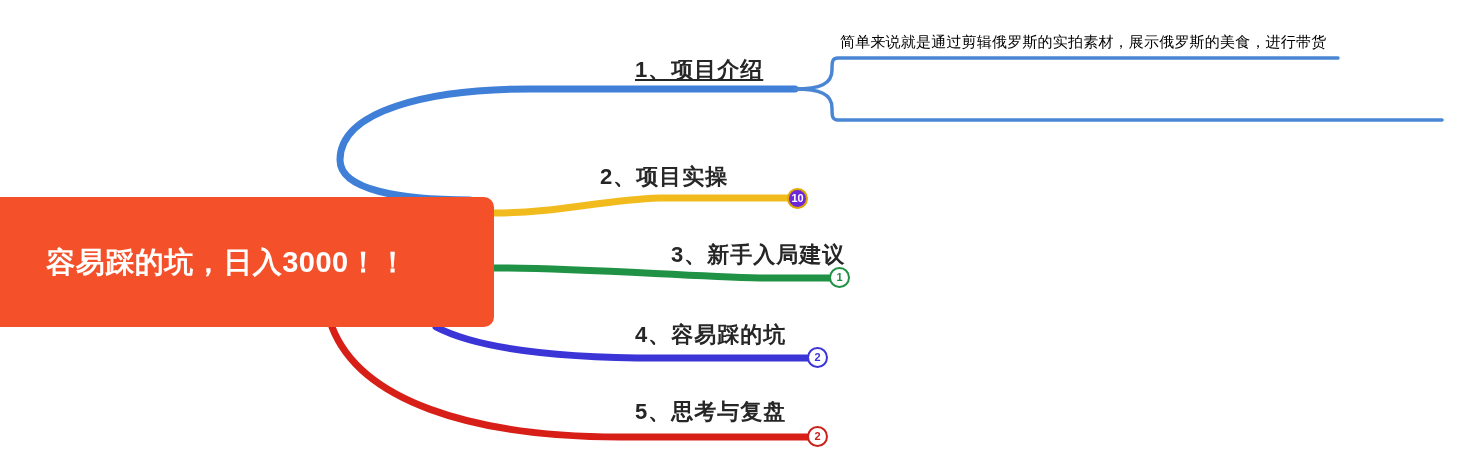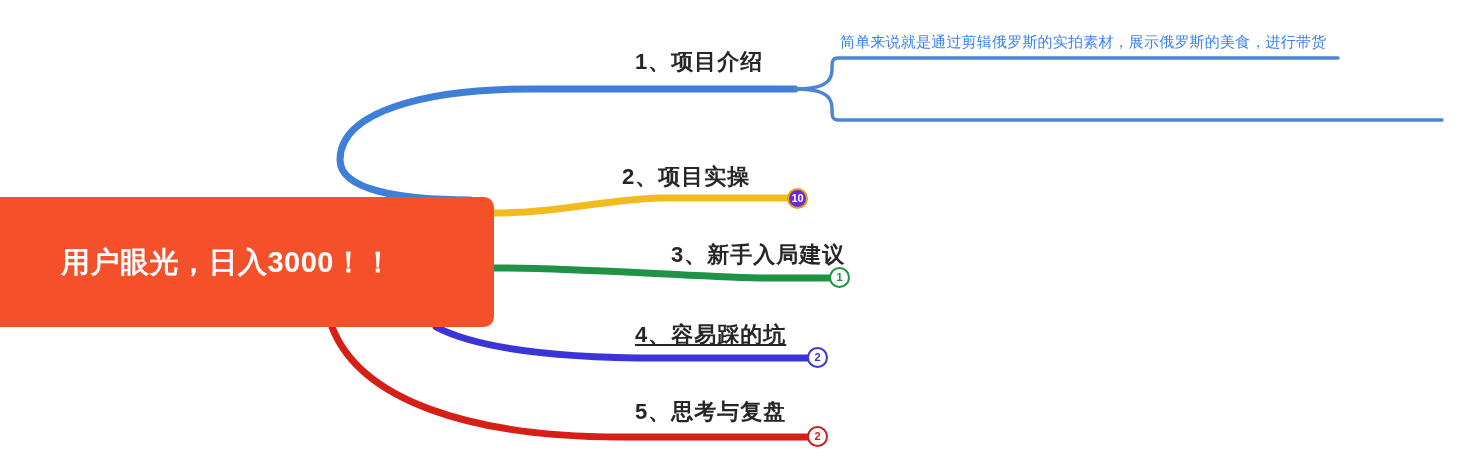--- a/index.html
+++ b/index.html
@@ -74,21 +74,21 @@
   }
   .badge.filled {
     background: #f7c731;
     border-color: #e0a800;
     color: #ffffff;
   }
 
   .sub-node {
     position: absolute;
     font-size: 15px;
-    color: #3b82f6;
+    color: #000000;
     line-height: 26px;
     letter-spacing: 0.2px;
     z-index: 4;
   }
   .sub-node .txt { display: block; }
 </style>
 </head>
 <body>
 
 <div id="canvas">
@@ -103,27 +103,27 @@
     <path d="M 494 213 C 560 213 600 200 660 198 L 790 198" fill="none" stroke="#f2bb1d" stroke-width="7" stroke-linecap="round"></path>
 
     <path d="M 494 268 C 580 268 680 276 760 278 L 832 278" fill="none" stroke="#1f9245" stroke-width="7" stroke-linecap="round"></path>
 
     <path d="M 436 327 C 480 350 560 358 660 358 L 810 358" fill="none" stroke="#3b35d8" stroke-width="7" stroke-linecap="round"></path>
 
     <path d="M 332 327 C 360 400 470 437 620 437 L 810 437" fill="none" stroke="#d81f17" stroke-width="7" stroke-linecap="round"></path>
   </svg>
 
   <div class="root-node">
-    <span class="root-line">用户眼光，日入3000！！</span>
+    <span class="root-line">容易踩的坑，日入3000！！</span>
   </div>
 
-  <div class="branch-label" style="left:635px; top:47px;">1、项目介绍</div>
-  <div class="branch-label" style="left:622px; top:162px;">2、项目实操</div>
+  <div class="branch-label" style="left:635px; top:55px;text-decoration:underline;">1、项目介绍</div>
+  <div class="branch-label" style="left:600px; top:162px;">2、项目实操</div>
   <div class="branch-label" style="left:671px; top:240px;">3、新手入局建议</div>
-  <div class="branch-label" style="left:635px; top:320px;text-decoration:underline;">4、容易踩的坑</div>
+  <div class="branch-label" style="left:635px; top:320px;">4、容易踩的坑</div>
   <div class="branch-label" style="left:635px; top:397px;">5、思考与复盘</div>
 
   <div class="badge filled" style="left:787px; top:188px; border-color:#e0a800; background:#6d28d9; color:#ffffff;">10</div>
   <div class="badge" style="left:829px; top:267px; border-color:#1f9245; color:#1f9245;">1</div>
   <div class="badge" style="left:807px; top:347px; border-color:#3b35d8; color:#3b35d8;">2</div>
   <div class="badge" style="left:807px; top:426px; border-color:#c8221a; color:#c8221a;">2</div>
 
   <div class="sub-node" style="left:840px; top:29px; width:600px;">
     <span class="txt">简单来说就是通过剪辑俄罗斯的实拍素材，展示俄罗斯的美食，进行带货</span>
   </div>

